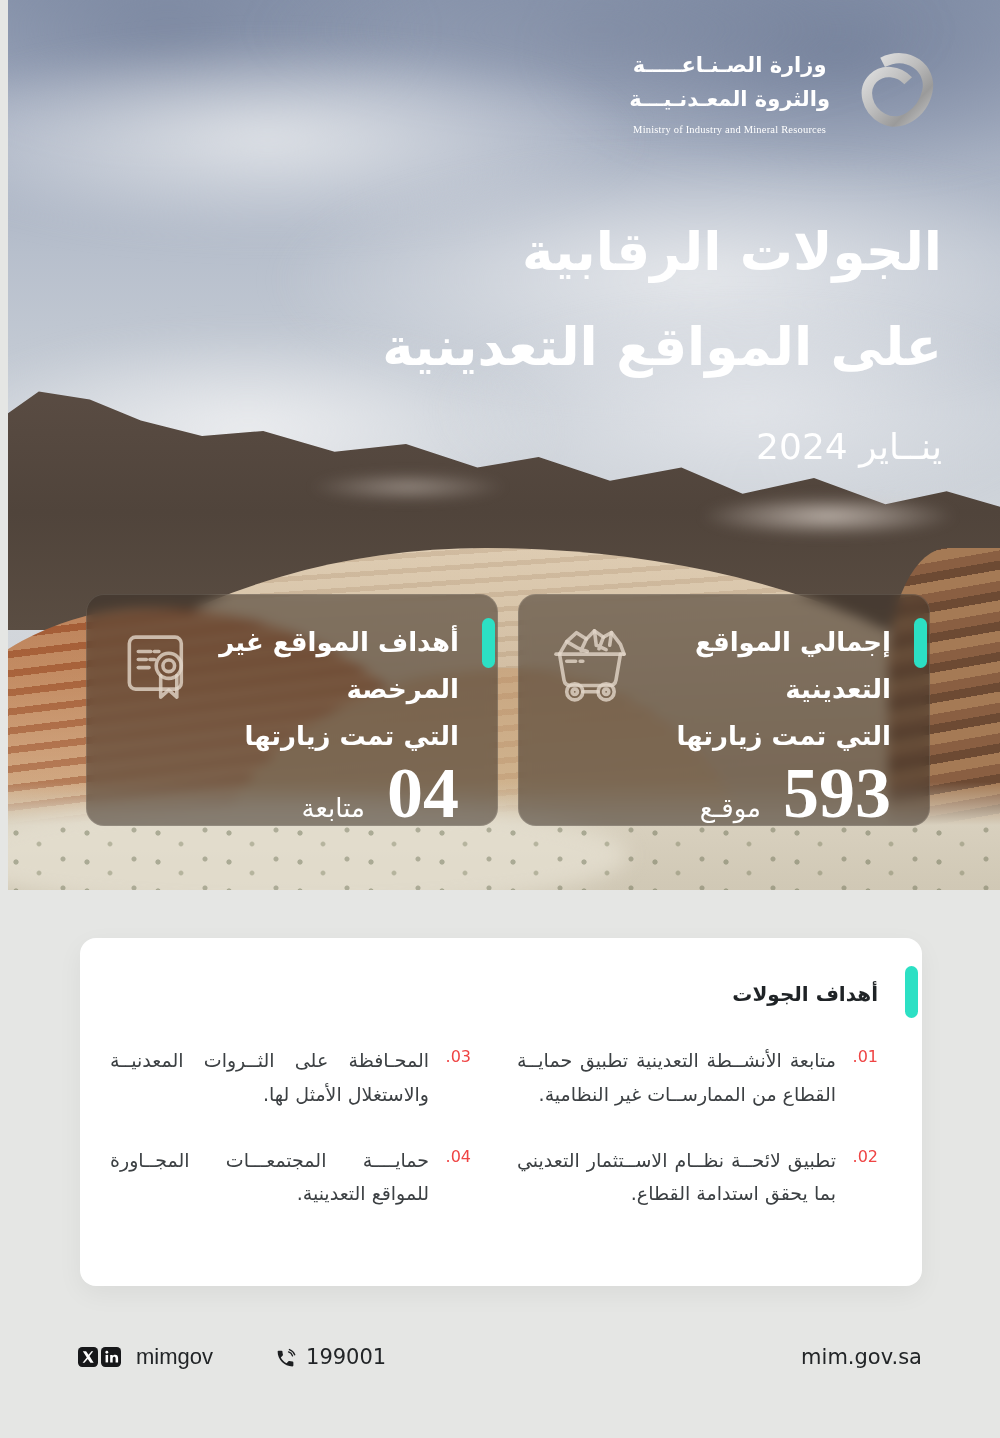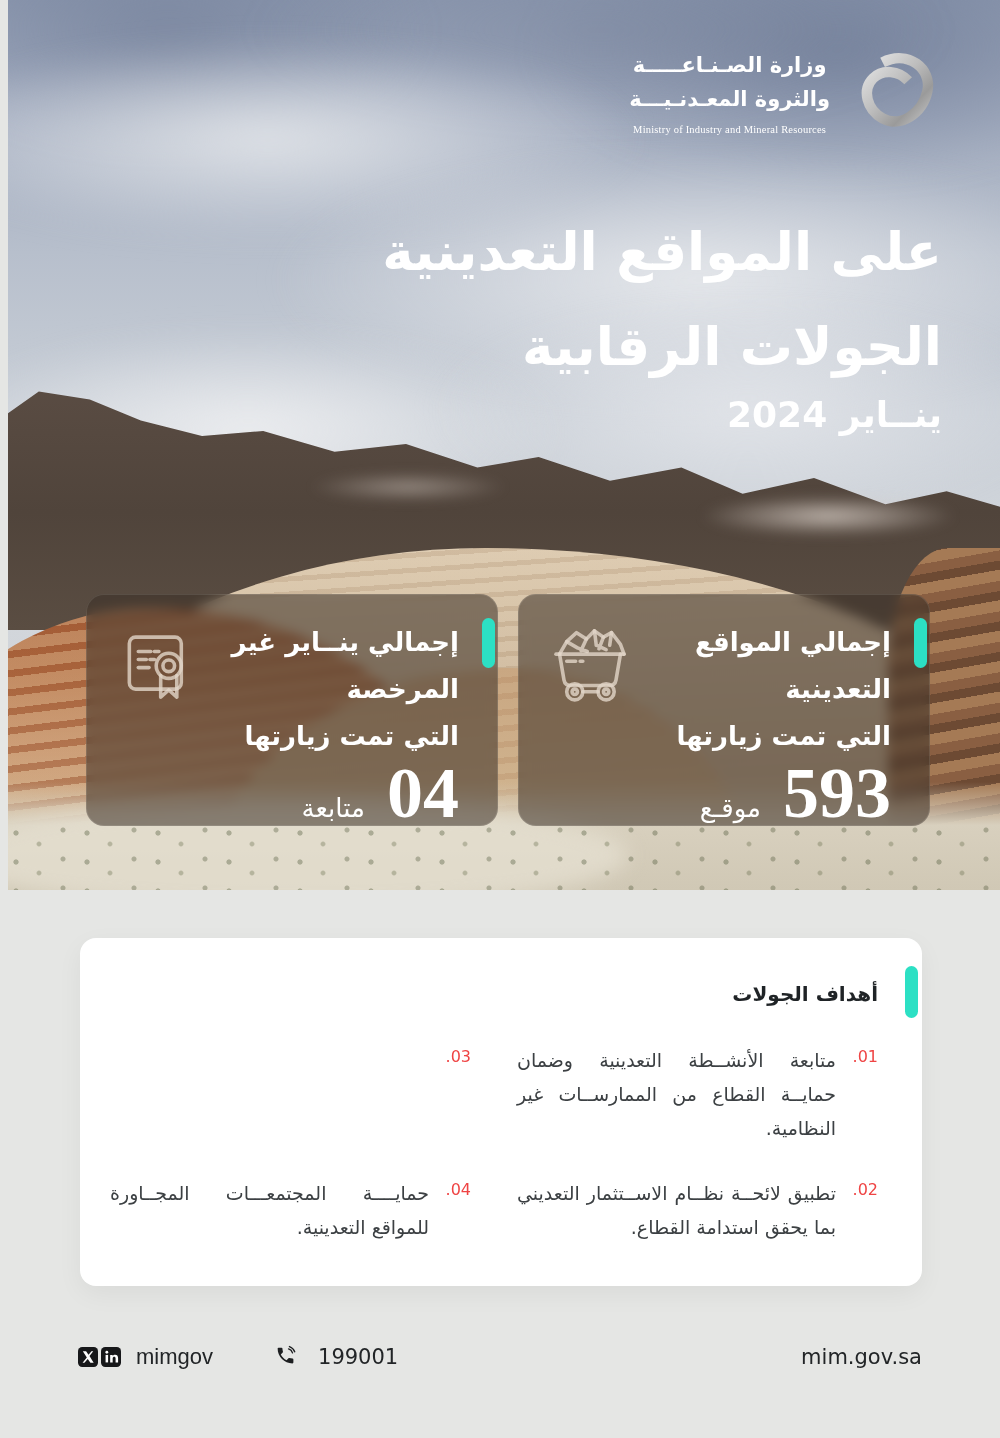--- a/index.html
+++ b/index.html
@@ -60,21 +60,21 @@
   .logo-text{direction:rtl;text-align:center;}
   .logo-ar{font-size:21px;font-weight:bold;line-height:1.6;white-space:nowrap;}
   .logo-en{font-family:"Liberation Serif","DejaVu Serif",serif;font-size:10.5px;margin-top:7px;
            letter-spacing:.2px;white-space:nowrap;direction:ltr;}
   .logo-mark svg{width:106px;height:88px;display:block;}
 
   
   .hero-title{position:absolute;top:218px;right:66px;text-align:right;color:#fff;direction:rtl;}
   .t-line{font-size:53px;font-weight:bold;line-height:1.3;}
   .t-line + .t-line{margin-top:26px;}
-  .t-date{font-size:36px;font-weight:bold;margin-top:12px;}
+  .t-date{font-size:36px;font-weight:normal;margin-top:44px;}
 
   
   .stats-row{position:absolute;top:594px;left:78px;right:78px;height:232px;
              display:flex;gap:20px;direction:rtl;}
   .stat-card{flex:1;position:relative;border-radius:18px;overflow:hidden;
              background:rgba(59,47,38,.55);backdrop-filter:blur(6px);-webkit-backdrop-filter:blur(6px);
              border:1px solid rgba(255,255,255,.10);
              padding:24px 26px 26px 24px;display:flex;flex-direction:column;color:#fff;
              box-sizing:border-box;}
   .stat-accent{position:absolute;top:23px;right:2px;width:13px;height:50px;border-radius:7px;
@@ -102,21 +102,21 @@
   .obj-item{display:flex;gap:10px;}
   .obj-num{flex:0 0 32px;color:#ef4444;font-size:16px;padding-top:3px;}
   .obj-text{flex:1;font-size:19px;line-height:1.78;color:#3c4043;text-align:justify;}
 
   
   .footer{position:absolute;left:78px;right:78px;bottom:58px;height:46px;
           display:flex;align-items:center;color:#222527;}
   .f-social{display:flex;align-items:center;gap:3px;}
   .f-social svg{width:20px;height:20px;display:block;}
   .f-handle{font-family:"Liberation Sans","DejaVu Sans",sans-serif;font-size:22px;margin-left:12px;}
-  .f-phone{display:flex;align-items:flex-start;gap:22px;margin-left:62px;}
+  .f-phone{display:flex;align-items:flex-end;gap:10px;margin-left:62px;}
   .f-phone svg{width:21px;height:21px;display:block;}
   .f-phone-num{font-size:21px;}
   .f-site{margin-left:auto;font-size:21px;}
 </style>
 </head>
 <body>
 
 <div class="page">
 
   <div class="hero">
@@ -154,22 +154,22 @@
               <stop offset=".75" stop-color="#9a9a9a"></stop>
               <stop offset="1" stop-color="#c4c4c4"></stop>
             </linearGradient>
           </defs>
           <path d="M42 18 C 74 2 104 26 98 54 C 92 82 64 100 42 88 C 22 77 16 52 30 38 C 42 26 62 28 74 41" fill="none" stroke="url(#ribg)" stroke-width="13"></path>
         </svg>
       </div>
     </div>
 
     <div class="hero-title">
+      <div class="t-line">الجولات الرقابية</div>
       <div class="t-line">على المواقع التعدينية</div>
-      <div class="t-line">الجولات الرقابية</div>
       <div class="t-date">ينــاير 2024</div>
     </div>
 
     <div class="stats-row">
 
       <div class="stat-card">
         <span class="stat-accent"></span>
         <div class="stat-head">
           <div class="stat-title">
             <div>إجمالي المواقع التعدينية</div>
@@ -193,21 +193,21 @@
         <div class="stat-figure">
           <div class="stat-value">593</div>
           <div class="stat-unit">موقـع</div>
         </div>
       </div>
 
       <div class="stat-card">
         <span class="stat-accent"></span>
         <div class="stat-head">
           <div class="stat-title">
-            <div>إجمالي ينــاير غير المرخصة</div>
+            <div>أهداف المواقع غير المرخصة</div>
             <div>التي تمت زيارتها</div>
           </div>
           <div class="stat-icon">
             <svg viewBox="0 0 96 96" fill="none" stroke="rgba(226,214,200,.8)" stroke-width="4" stroke-linecap="round" stroke-linejoin="round" aria-hidden="true">
               <rect x="16" y="18" width="58" height="58" rx="7"></rect>
               <path d="M26 34 h14 M44 34 h5"></path>
               <path d="M26 43 h9 M39 43 h5"></path>
               <path d="M26 52 h12"></path>
               <circle cx="60" cy="50" r="14"></circle>
               <circle cx="60" cy="50" r="6.5"></circle>
@@ -227,25 +227,26 @@
   <div class="section">
     <div class="obj-card">
       <div class="obj-header">
         <span class="obj-accent"></span>
         <div class="obj-heading">أهداف الجولات</div>
       </div>
       <div class="obj-grid">
 
         <div class="obj-item">
           <span class="obj-num">01.</span>
-          <span class="obj-text">متابعة الأنشــطة التعدينية وضمان حمايــة القطاع من الممارســات غير النظامية.</span>
+          <span class="obj-text">متابعة الأنشــطة التعدينية تطبيق حمايــة القطاع من الممارســات غير النظامية.</span>
         </div>
 
         <div class="obj-item">
           <span class="obj-num">03.</span>
+          <span class="obj-text">المحـافظة على الثــروات المعدنيــة والاستغلال الأمثل لها.</span>
         </div>
 
         <div class="obj-item">
           <span class="obj-num">02.</span>
           <span class="obj-text">تطبيق لائحــة نظــام الاســتثمار التعديني بما يحقق استدامة القطاع.</span>
         </div>
 
         <div class="obj-item">
           <span class="obj-num">04.</span>
           <span class="obj-text">حمايــــة المجتمعـــات المجــاورة للمواقع التعدينية.</span>

